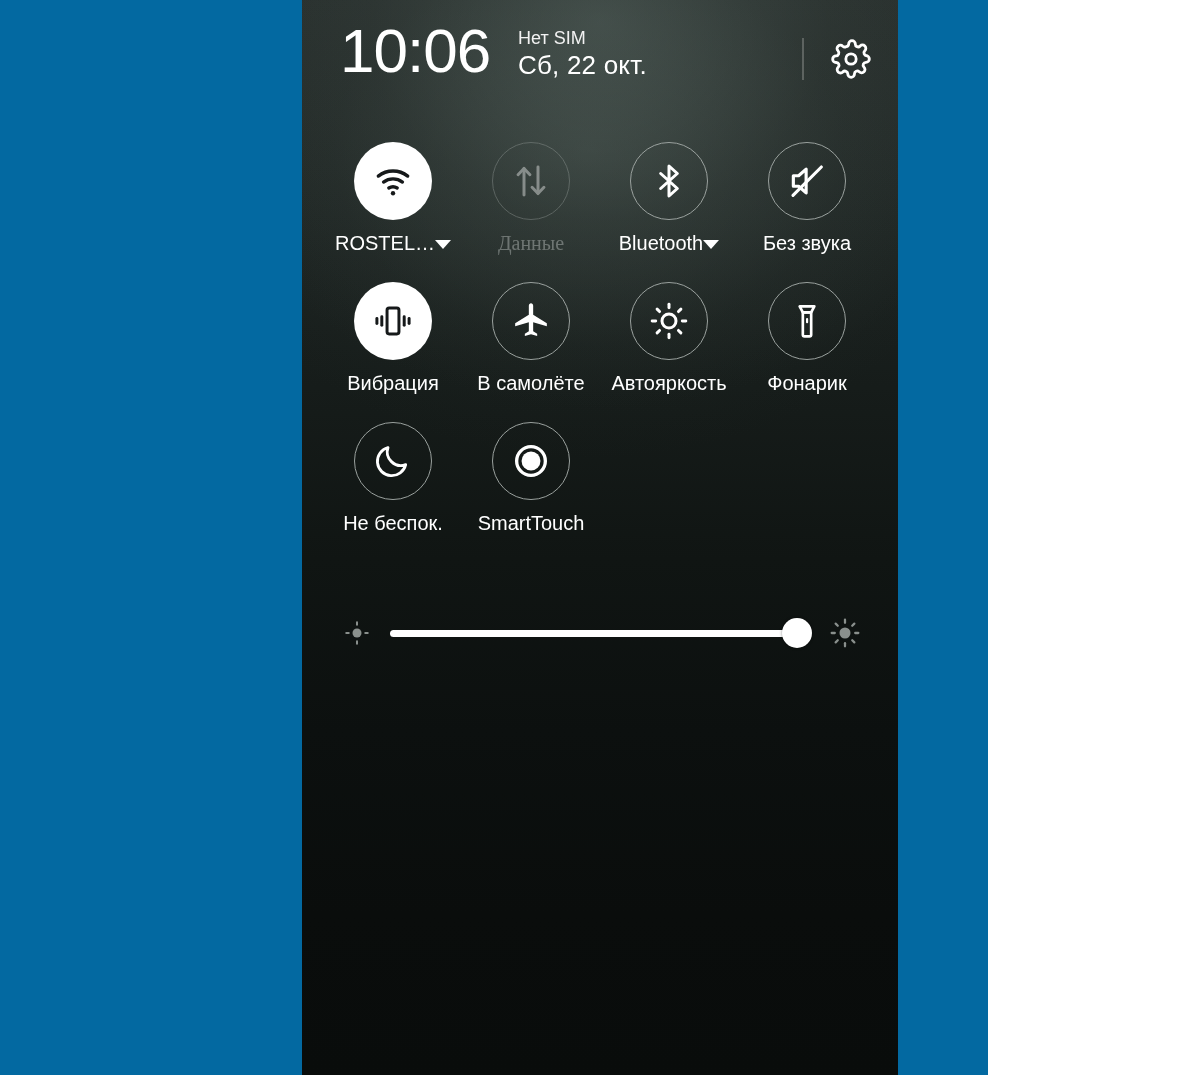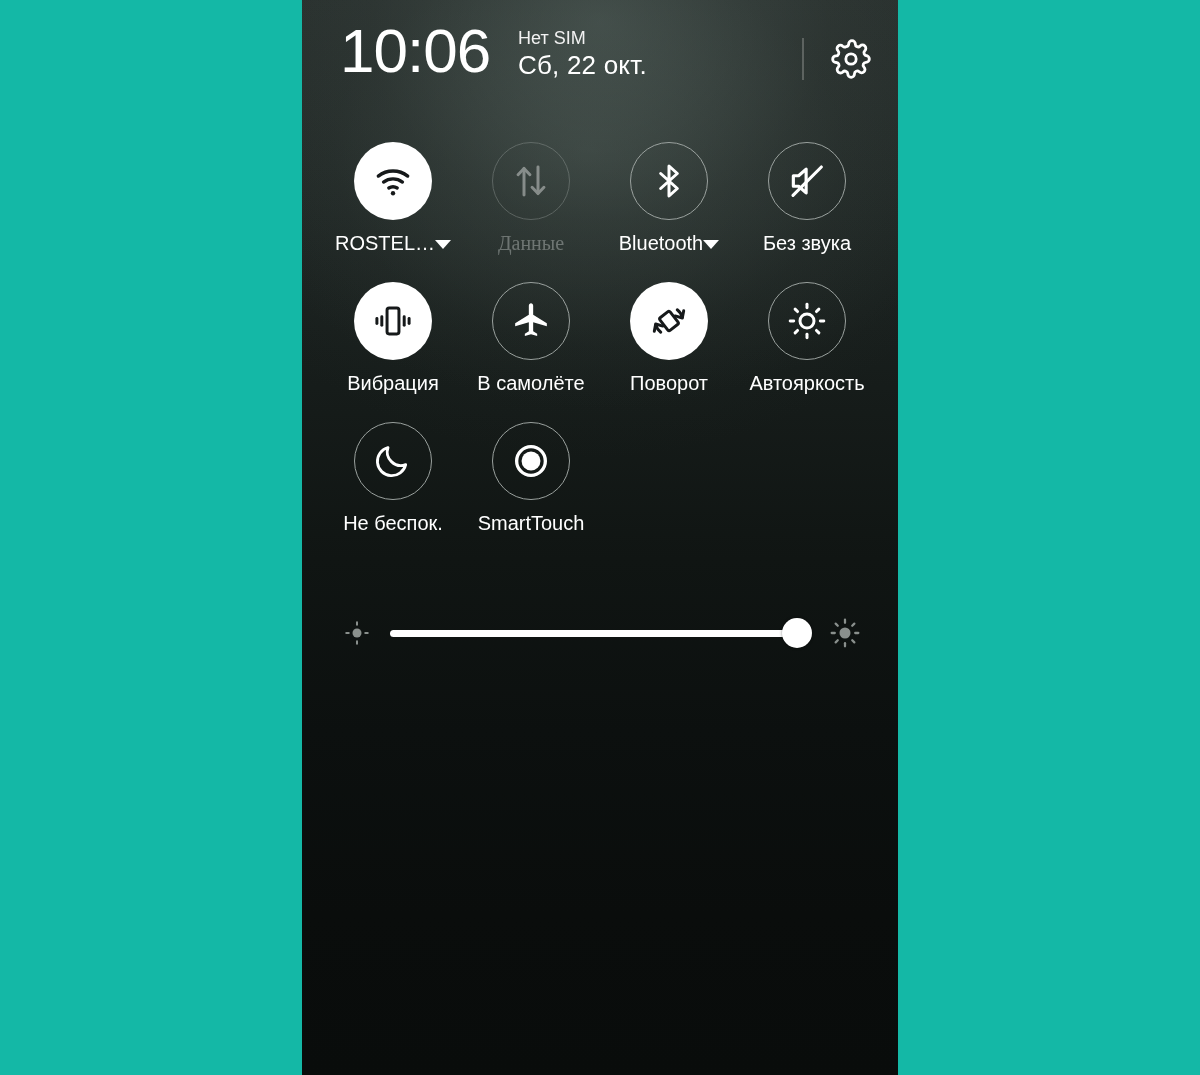--- a/index.html
+++ b/index.html
@@ -5,22 +5,22 @@
   html, body {
     margin: 0; padding: 0;
     background: #ffffff;
     width: 1200px; height: 1075px;
     overflow: hidden;
   }
   body { font-family: "Liberation Sans", sans-serif; }
 
   .page {
     position: relative;
-    width: 1200px; height: 1075px;
-    background: #14b8a6;
+    width: 988px; height: 1075px;
+    background: #0369a1;
   }
 
   
   .panel {
     position: absolute;
     left: 302px; top: 0;
     width: 596px; height: 1075px;
     background:
       radial-gradient(120% 58% at 50% 2%, rgba(86,100,95,0.55) 0%, rgba(60,70,66,0.30) 32%, rgba(20,26,24,0.0) 62%),
       linear-gradient(180deg, #262d2b 0%, #232a28 8%, #1e2523 20%, #161c1a 36%, #101513 52%, #0c100f 68%, #0a0d0c 85%, #090c0b 100%);
@@ -273,36 +273,20 @@
             <svg width="40" height="40" viewBox="0 0 24 24" fill="#ffffff" stroke="none">
               <path d="M21.5 15.2v-1.9l-8.2-5.1V2.8c0-.8-.6-1.4-1.3-1.4s-1.3.6-1.3 1.4v5.4l-8.2 5.1v1.9l8.2-2.5v5.4L8.3 19.6v1.4l3.7-1 3.7 1v-1.4l-2.4-1.5v-5.4z"></path>
             </svg>
           </span>
         </div>
         <div class="tile-label">
           <span>В самолёте</span>
         </div>
       </div>
 
-      <div class="tile">
-        <div class="tile-circle on">
-          <span>
-            <svg width="42" height="42" viewBox="0 0 24 24" fill="none" stroke="#16191a" stroke-width="1.7" stroke-linecap="round" stroke-linejoin="round">
-              <rect x="8.3" y="7.4" width="7.4" height="9.2" rx="1.1" transform="rotate(-38 12 12)"></rect>
-              <path d="M16.7 5.6A8 8 0 0 1 19.6 9.9"></path>
-              <path d="M20.4 6.1l-.8 4.2-4.1-1.2"></path>
-              <path d="M7.3 18.4A8 8 0 0 1 4.4 14.1"></path>
-              <path d="M3.6 17.9l.8-4.2 4.1 1.2"></path>
-            </svg>
-          </span>
-        </div>
-        <div class="tile-label">
-          <span>Поворот</span>
-        </div>
-      </div>
 
 
       <div class="tile">
         <div class="tile-circle off">
           <span>
             <svg width="42" height="42" viewBox="0 0 24 24" fill="none" stroke="#ffffff" stroke-width="1.7" stroke-linecap="round">
               <circle cx="12" cy="12" r="4"></circle>
               <line x1="12" y1="2.4" x2="12" y2="4.4"></line>
               <line x1="12" y1="19.6" x2="12" y2="21.6"></line>
               <line x1="2.4" y1="12" x2="4.4" y2="12"></line>
@@ -312,20 +296,34 @@
               <line x1="5.2" y1="18.8" x2="6.6" y2="17.4"></line>
               <line x1="17.4" y1="6.6" x2="18.8" y2="5.2"></line>
             </svg>
           </span>
         </div>
         <div class="tile-label">
           <span>Автояркость</span>
         </div>
       </div>
 
+      <div class="tile">
+        <div class="tile-circle off">
+          <span>
+            <svg width="40" height="40" viewBox="0 0 24 24" fill="none" stroke="#ffffff" stroke-width="1.6" stroke-linecap="round" stroke-linejoin="round">
+              <path d="M7.6 3.2h8.8l-1.9 3.6H9.5z"></path>
+              <path d="M9.5 6.8h5v13.4a1 1 0 0 1-1 1h-3a1 1 0 0 1-1-1z"></path>
+              <rect x="11.4" y="10.2" width="1.3" height="3.2" rx="0.6" fill="#ffffff" stroke="none"></rect>
+            </svg>
+          </span>
+        </div>
+        <div class="tile-label">
+          <span>Фонарик</span>
+        </div>
+      </div>
 
       <div class="tile">
         <div class="tile-circle off">
           <span>
             <svg width="40" height="40" viewBox="0 0 24 24" fill="none" stroke="#ffffff" stroke-width="1.7" stroke-linecap="round" stroke-linejoin="round">
               <path d="M19.6 14.2A8.2 8.2 0 0 1 9.0 3.9a8.6 8.6 0 1 0 10.6 10.3z"></path>
             </svg>
           </span>
         </div>
         <div class="tile-label">

